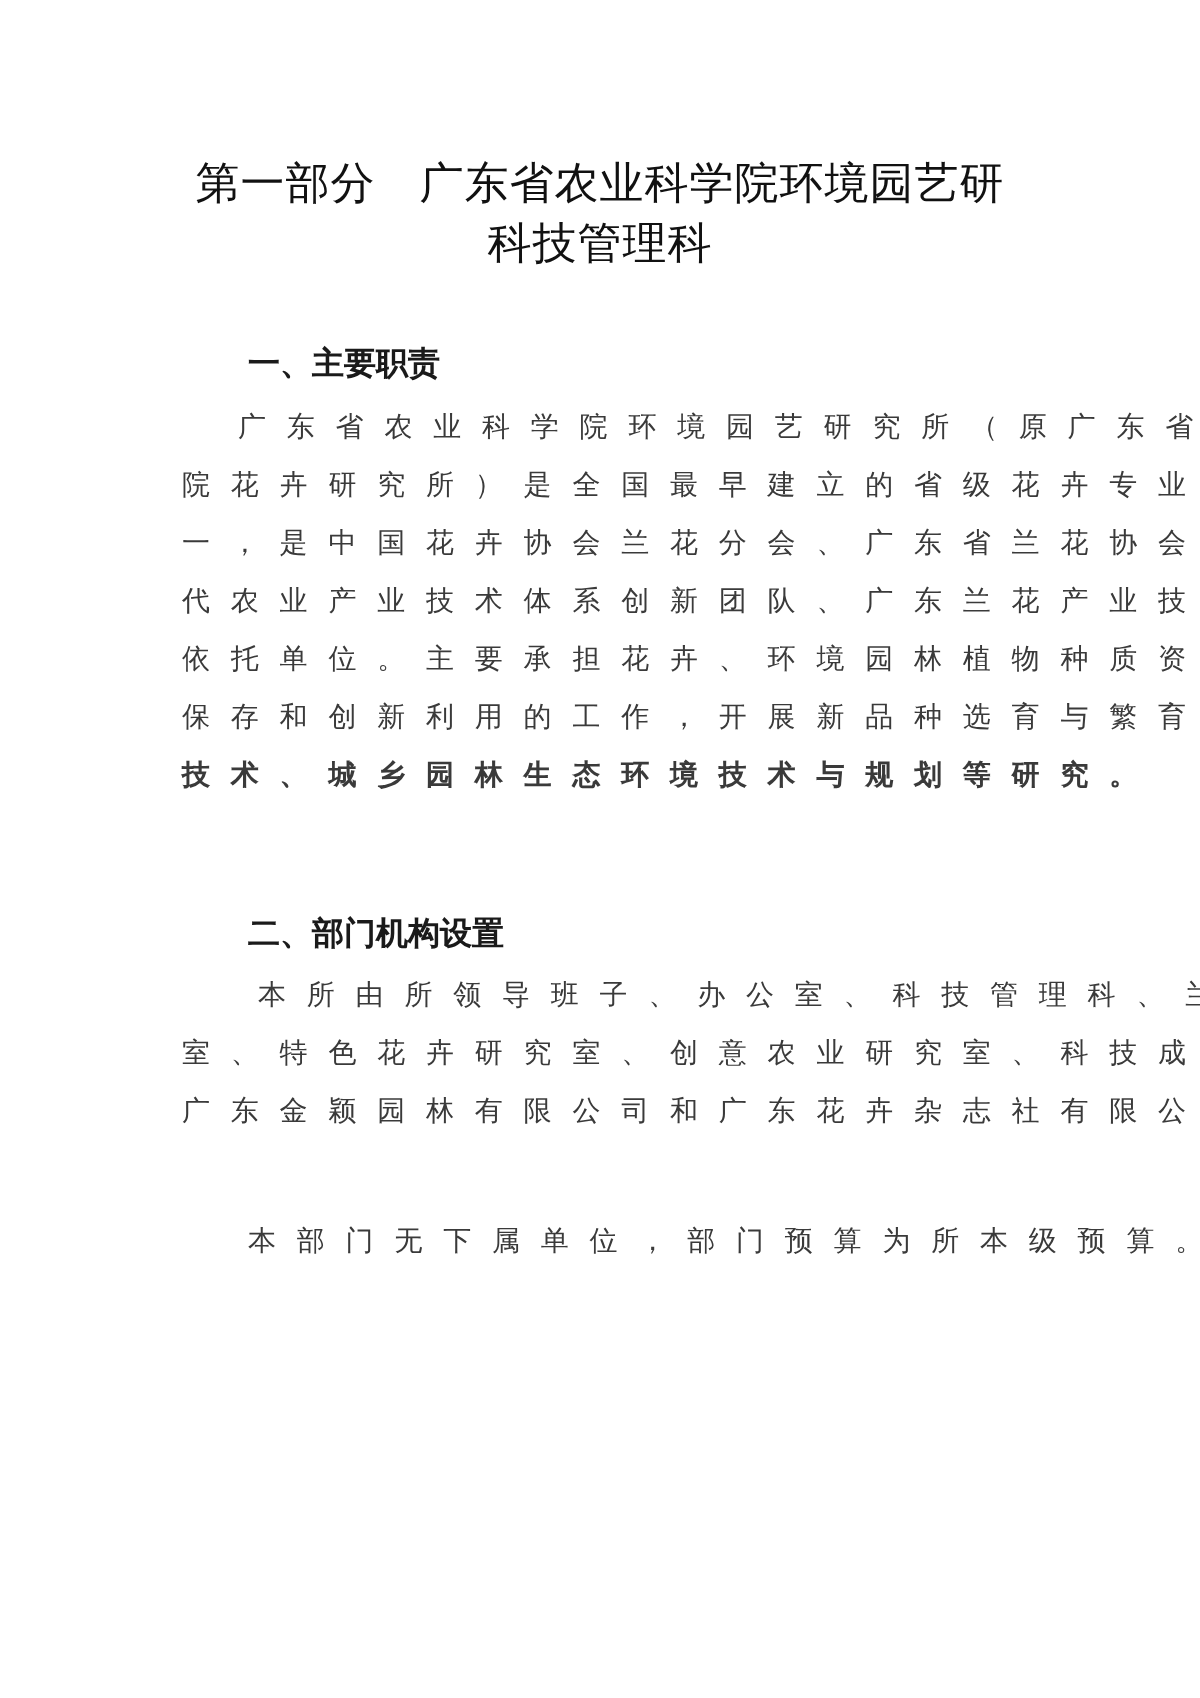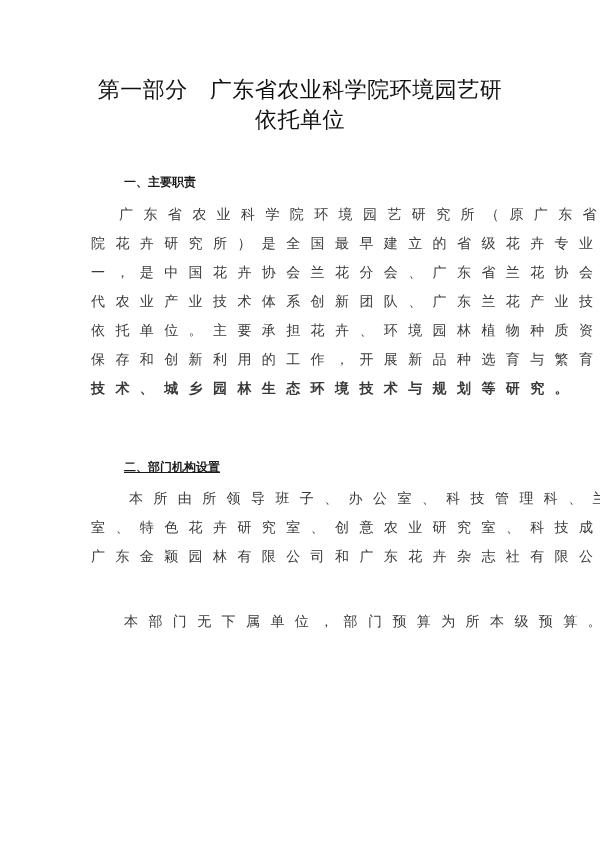--- a/index.html
+++ b/index.html
@@ -19,36 +19,36 @@
       left: 0; top: 0;
       width: 600px;
       height: 849px;
       background: #fff;
     }
     .title {
       position: absolute;
       left: 0;
       width: 600px;
       text-align: center;
-      font-family: Liberation Mono, monospace;
+      font-family: Liberation Serif, serif;
       font-size: 22px;
       color: #111;
       line-height: 31px;
       letter-spacing: 0.5px;
     }
     .title .gap { display: inline-block; width: 22px; }
     .title-1 { top: 76px; }
     .title-2 { top: 106px; }
 
     .heading {
       position: absolute;
       left: 124px;
       font-family: "DejaVu Sans", sans-serif;
       font-weight: bold;
-      font-size: 12px;
+      font-size: 16px;
       color: #1a1a1a;
       line-height: 20px;
       white-space: nowrap;
     }
     .body-line {
       position: absolute;
       left: 91px;
       font-family: "DejaVu Sans", sans-serif;
       font-size: 14px;
       color: #3a3a3a;
@@ -58,31 +58,31 @@
     }
   </style>
 </head>
 <body>
 
 <div class="page">
 
   <div class="title title-1">
     <span>第一部分</span><span class="gap"></span><span>广东省农业科学院环境园艺研</span>
   </div>
-  <div class="title title-2">依托单位</div>
+  <div class="title title-2">科技管理科</div>
 
   <div class="heading" style="top:172px;">一、主要职责</div>
   <div class="body-line" style="top:204px; left:119px;">广东省农业科学院环境园艺研究所（原广东省农业科学</div>
   <div class="body-line" style="top:233px;">院花卉研究所）是全国最早建立的省级花卉专业研究机构之</div>
   <div class="body-line" style="top:262px;">一，是中国花卉协会兰花分会、广东省兰花协会、广东省现</div>
   <div class="body-line" style="top:291px;">代农业产业技术体系创新团队、广东兰花产业技术创新联盟</div>
   <div class="body-line" style="top:320px;">依托单位。主要承担花卉、环境园林植物种质资源的收集、</div>
   <div class="body-line" style="top:349px;">保存和创新利用的工作，开展新品种选育与繁育技术、栽培</div>
   <div class="body-line" style="top:378px;font-weight:bold;">技术、城乡园林生态环境技术与规划等研究。</div>
 
-  <div class="heading" style="top:457px;text-decoration:underline;">二、部门机构设置</div>
+  <div class="heading" style="top:457px;">二、部门机构设置</div>
   <div class="body-line" style="top:488px; left:129px;">本所由所领导班子、办公室、科技管理科、兰花研究</div>
   <div class="body-line" style="top:517px;">室、特色花卉研究室、创意农业研究室、科技成果转化中心、</div>
   <div class="body-line" style="top:546px;">广东金颖园林有限公司和广东花卉杂志社有限公司构成。</div>
 
   <div class="body-line" style="top:611px; left:124px;">本部门无下属单位，部门预算为所本级预算。</div>
 
 </div>
 
 </body></html>

